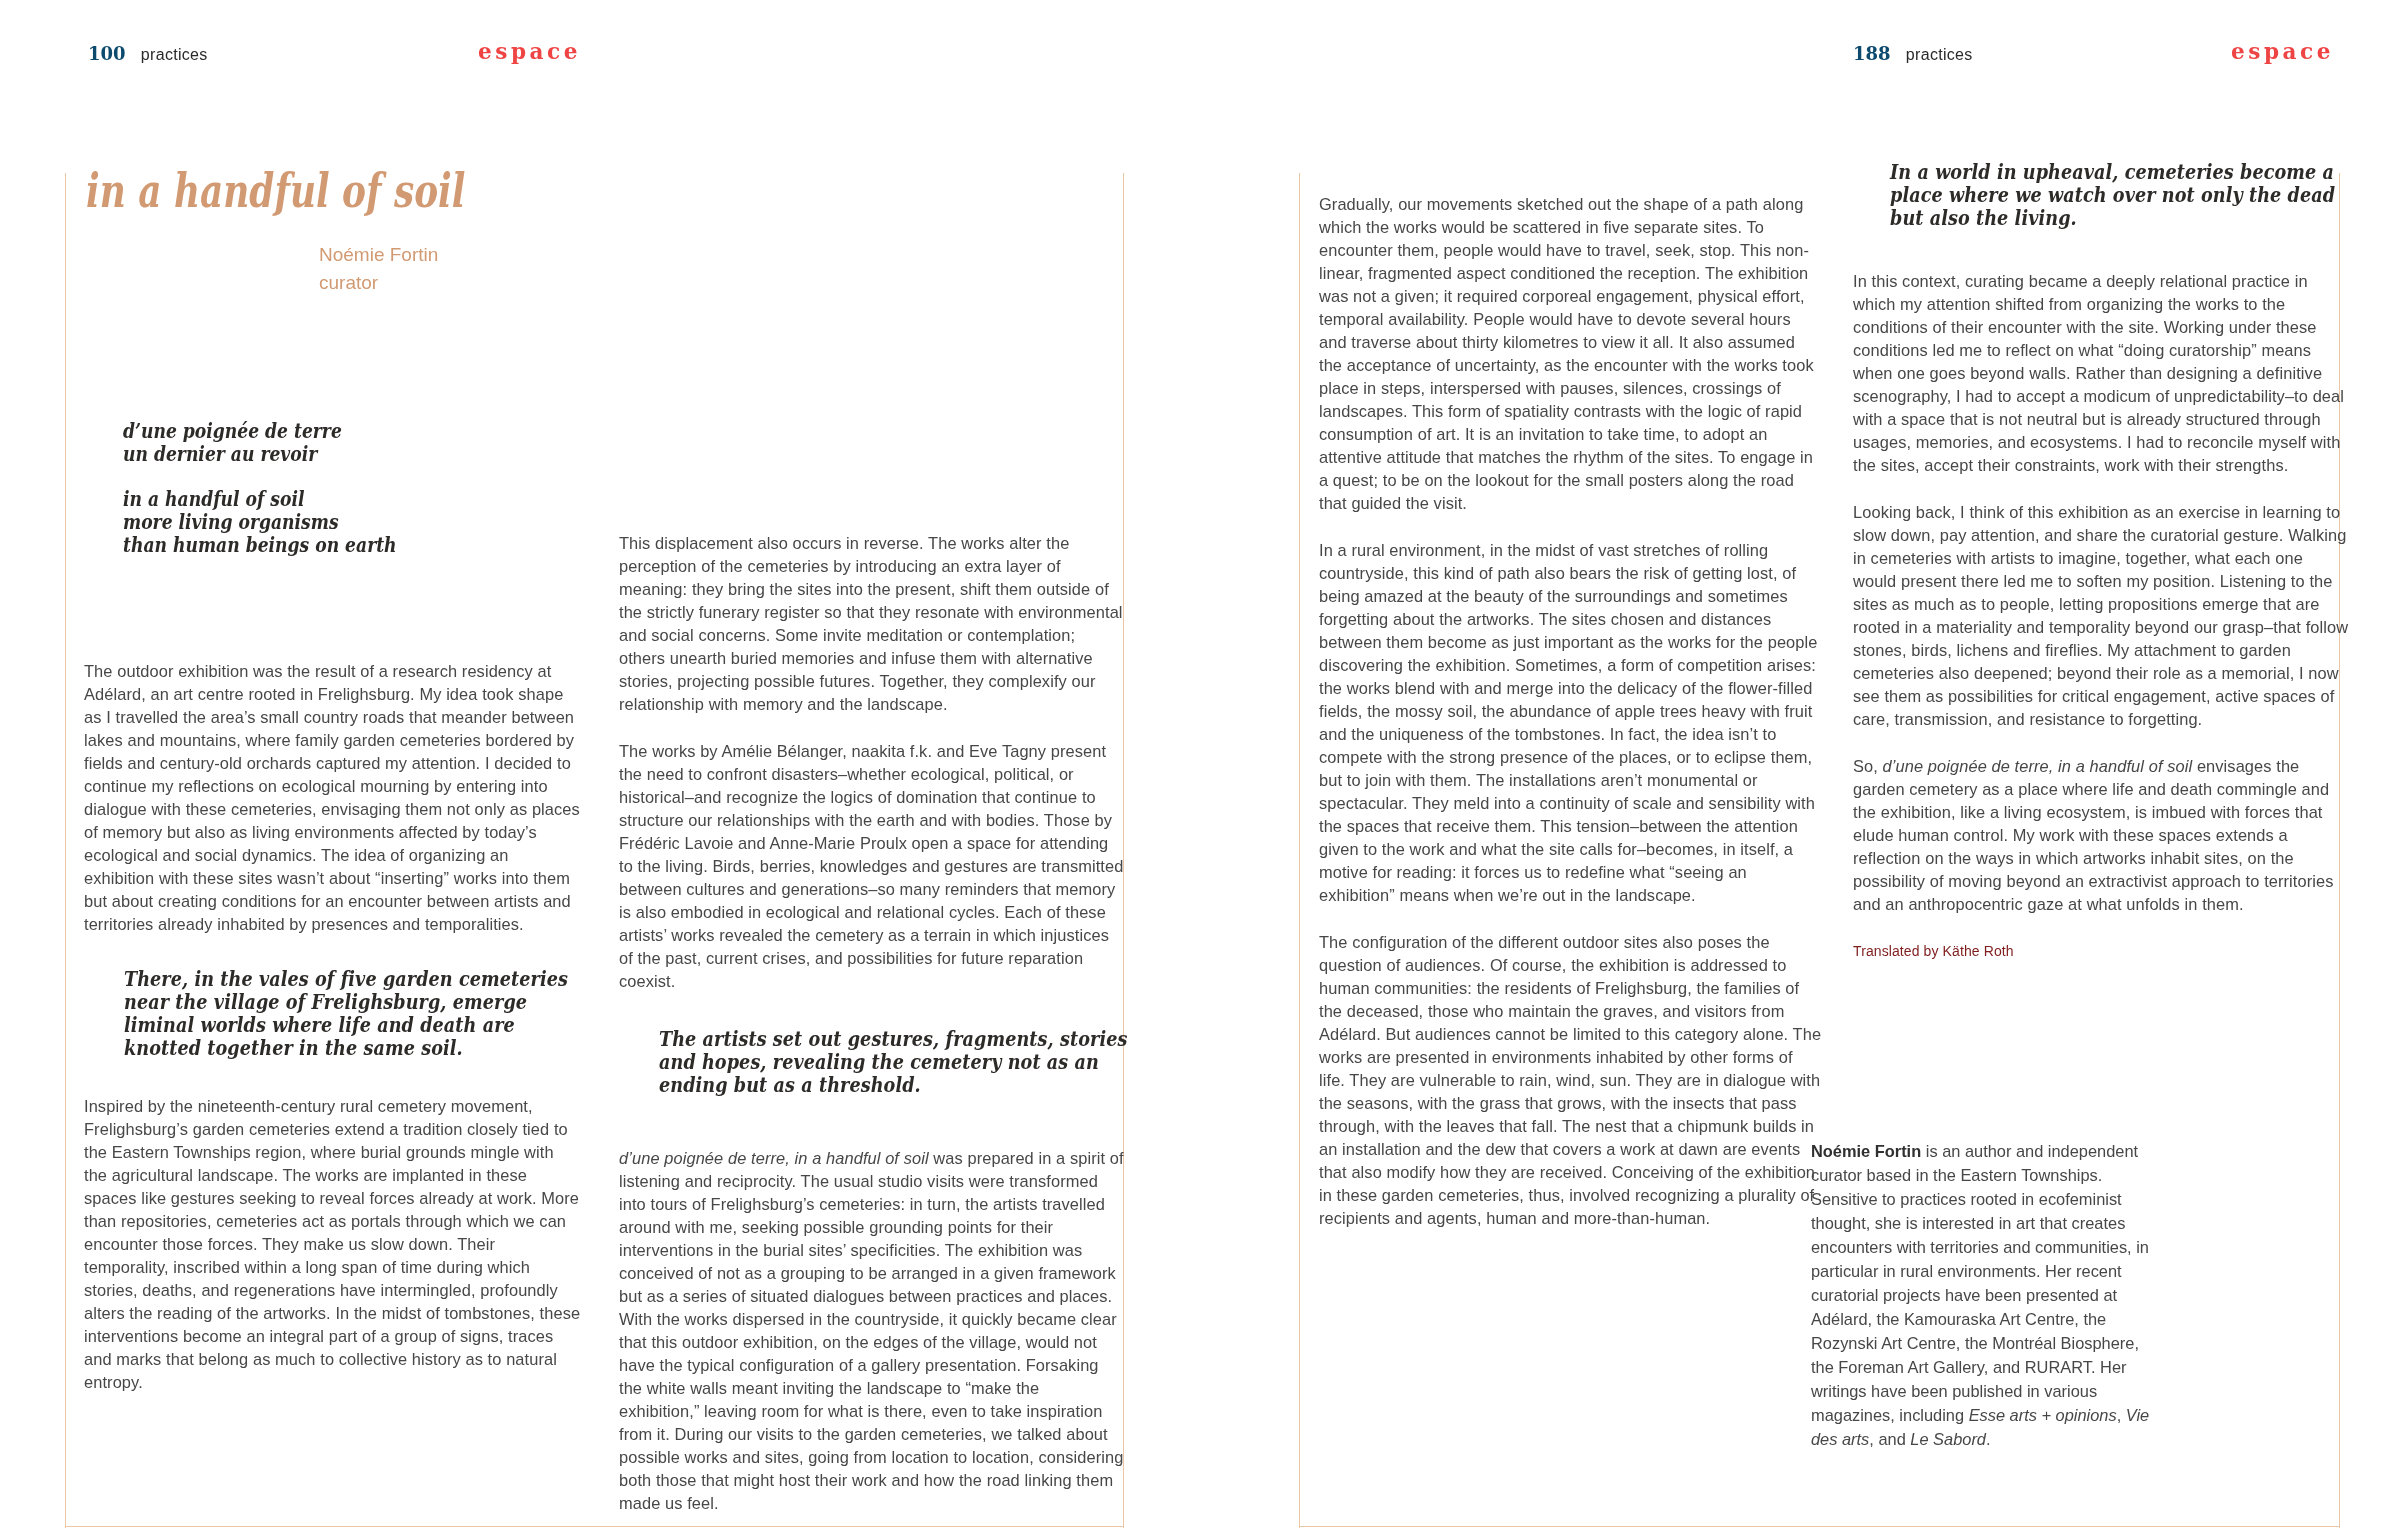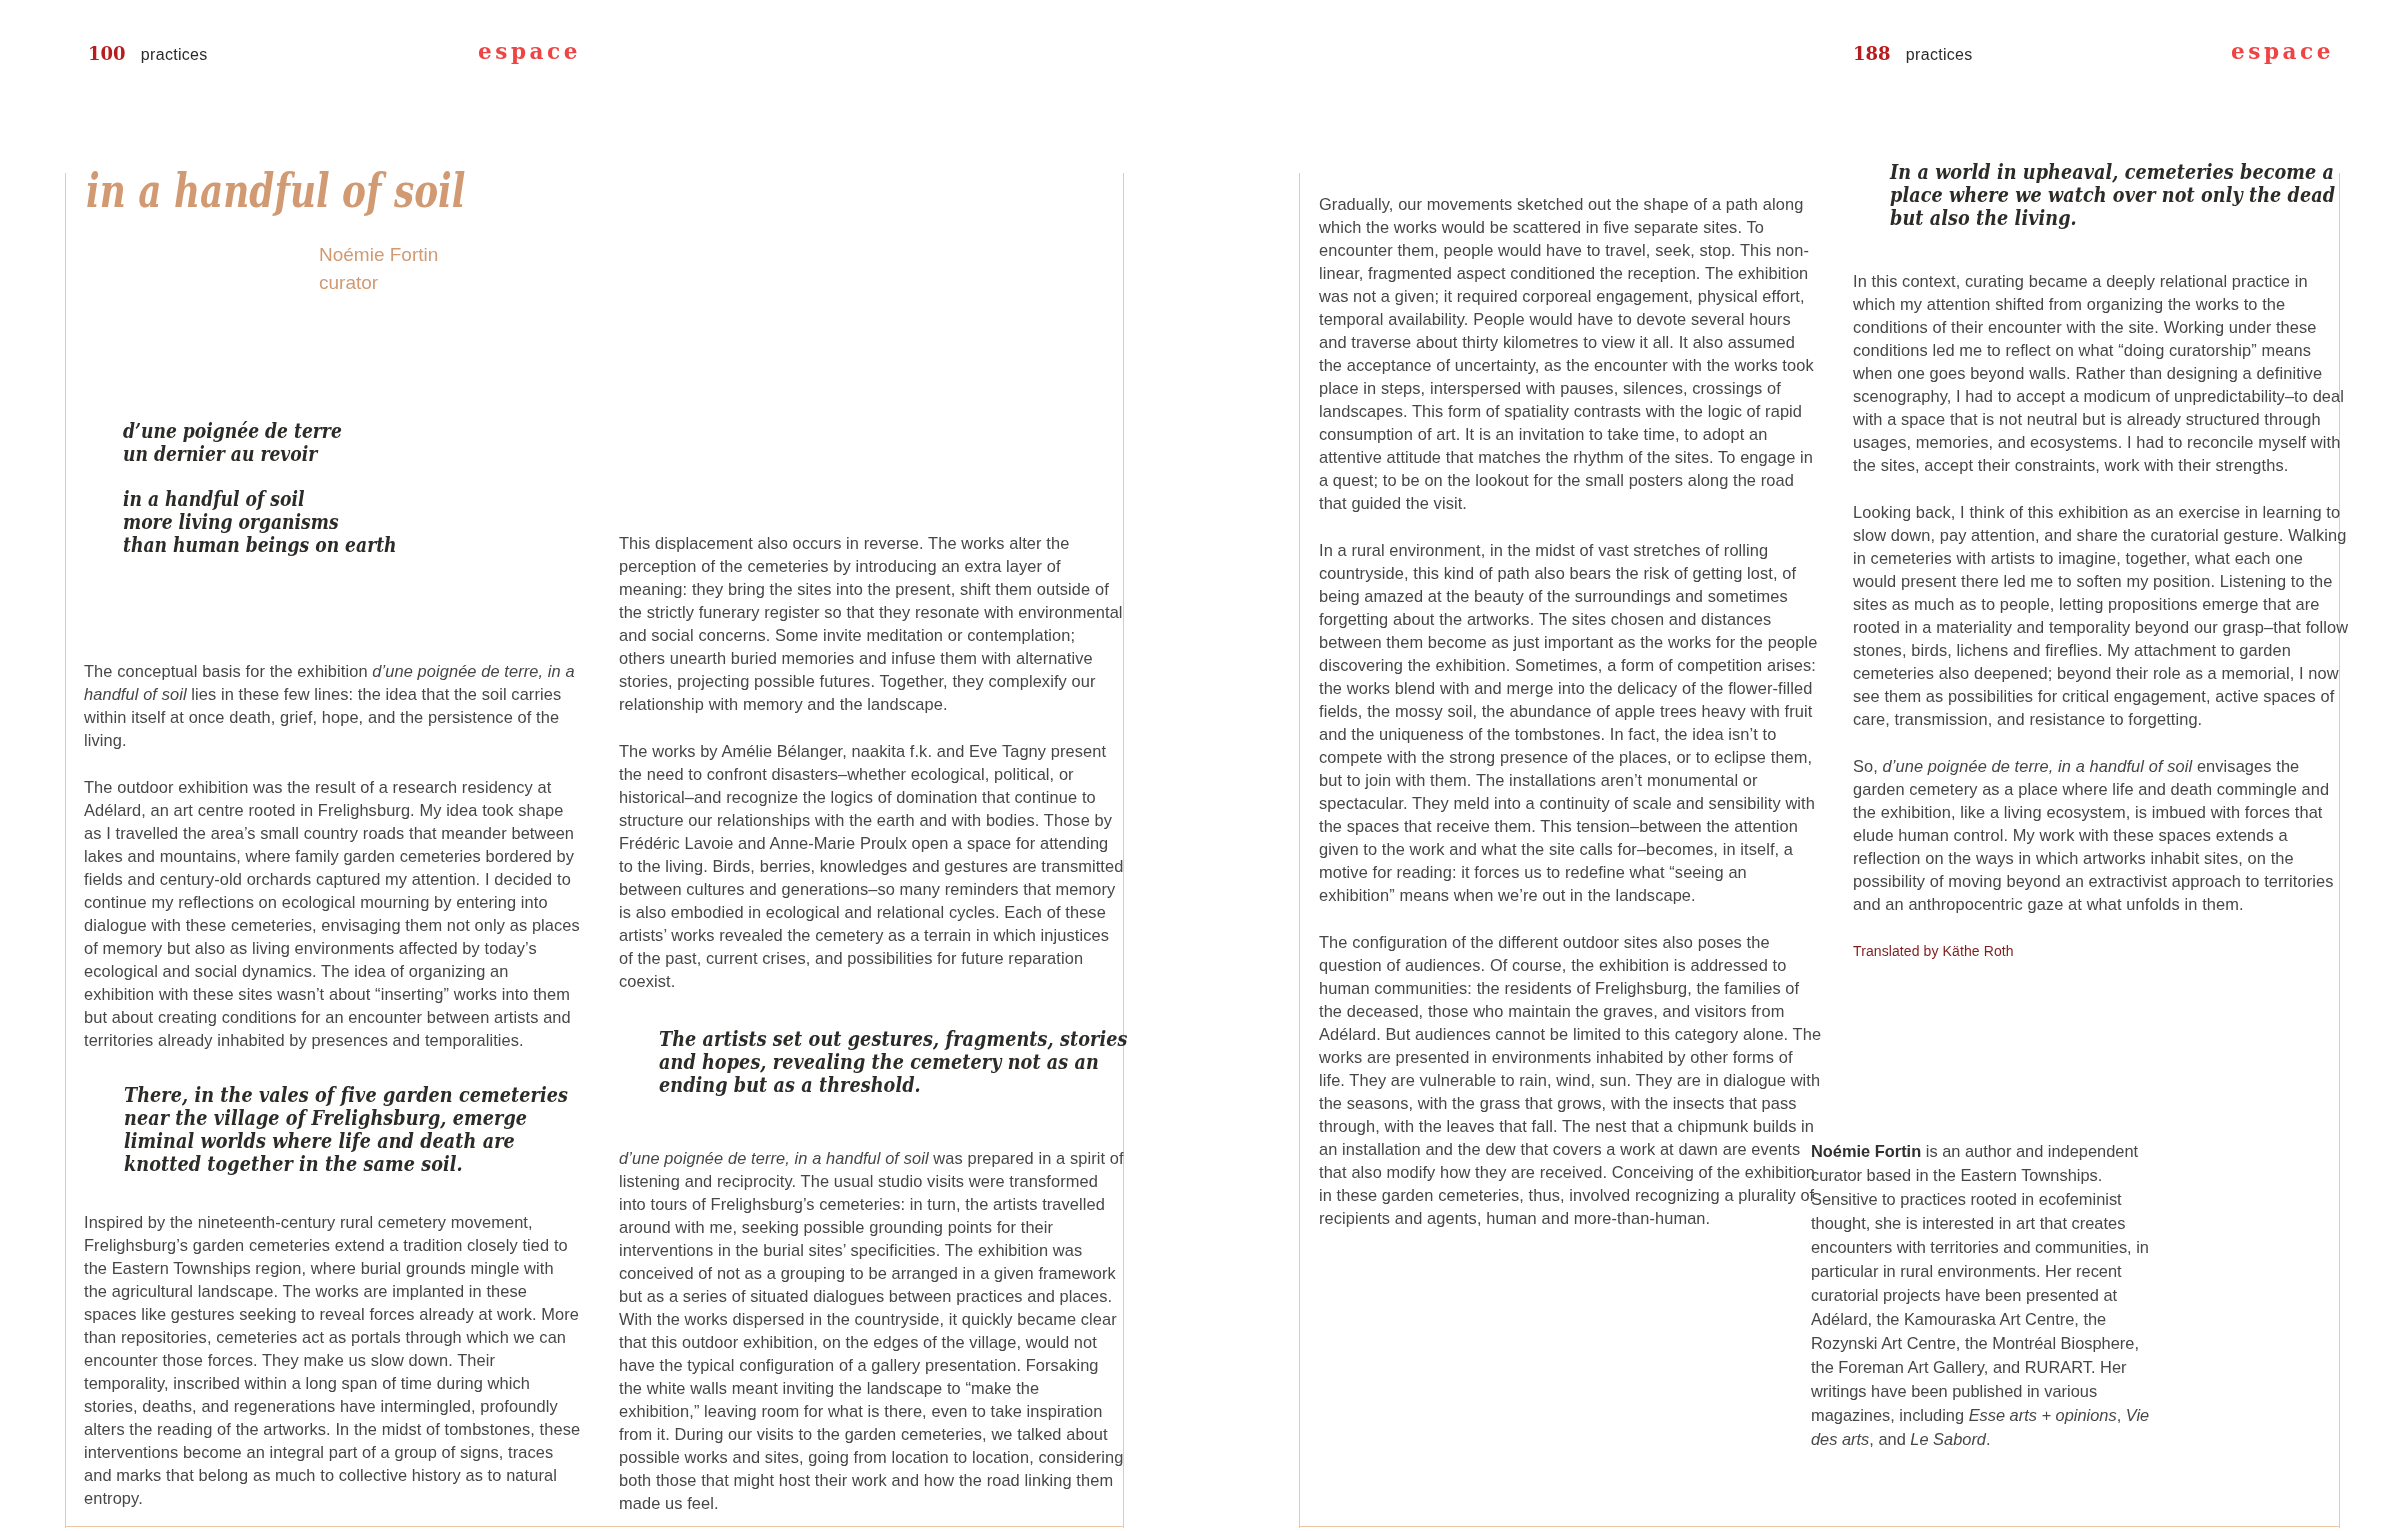--- a/index.html
+++ b/index.html
@@ -9,21 +9,21 @@
     background:#ffffff;
     font-family:"Liberation Sans",sans-serif;
     color:#474747;
     overflow:hidden;
   }
   
   .vrule{position:absolute;width:1.4px;top:173px;height:1355px;background:#ecc7a5;}
   .hrule{position:absolute;height:1.4px;top:1526px;background:#ecc7a5;}
   
   .hdr{position:absolute;top:43px;white-space:nowrap;}
-  .hdr-num{font-family:"DejaVu Serif","Liberation Serif",serif;font-weight:700;font-size:18px;color:#b91c1c;}
+  .hdr-num{font-family:"DejaVu Serif","Liberation Serif",serif;font-weight:700;font-size:18px;color:#0c4a6e;}
   .hdr-sec{font-size:16px;color:#2a2a2a;letter-spacing:0.3px;}
   .logo{position:absolute;top:39px;font-family:"DejaVu Serif","Liberation Serif",serif;font-weight:700;font-size:21.6px;letter-spacing:3.5px;color:#ef4444;white-space:nowrap;}
   
   .article-title{
     position:absolute;left:86px;top:164px;
     font-family:"DejaVu Serif","Liberation Serif",serif;
     font-style:italic;font-weight:700;font-size:46px;
     color:#d29a72;white-space:nowrap;
     transform:scaleX(.78);transform-origin:left top;
   }
@@ -90,21 +90,20 @@
       <div>un dernier au revoir</div>
     </div>
     <div class="stanza">
       <div>in a handful of soil</div>
       <div>more living organisms</div>
       <div>than human beings on earth</div>
     </div>
   </div>
 
   <div id="col1" class="col">
-    <p><span>The conceptual basis for the exhibition </span><i>d’une poignée de terre, in a handful of soil</i><span> lies in these few lines: the idea that the soil carries within itself at once death, grief, hope, and the persistence of the living.</span></p>
     <p>The outdoor exhibition was the result of a research residency at Adélard, an art centre rooted in Frelighsburg. My idea took shape as I travelled the area’s small country roads that meander between lakes and mountains, where family garden cemeteries bordered by fields and century-old orchards captured my attention. I decided to continue my reflections on ecological mourning by entering into dialogue with these cemeteries, envisaging them not only as places of memory but also as living environments affected by today’s ecological and social dynamics. The idea of organizing an exhibition with these sites wasn’t about “inserting” works into them but about creating conditions for an encounter between artists and territories already inhabited by presences and temporalities.</p>
     <div class="pullquote">
       <div>There, in the vales of five garden cemeteries</div>
       <div>near the village of Frelighsburg, emerge</div>
       <div>liminal worlds where life and death are</div>
       <div>knotted together in the same soil.</div>
     </div>
     <p>Inspired by the nineteenth-century rural cemetery movement, Frelighsburg’s garden cemeteries extend a tradition closely tied to the Eastern Townships region, where burial grounds mingle with the agricultural landscape. The works are implanted in these spaces like gestures seeking to reveal forces already at work. More than repositories, cemeteries act as portals through which we can encounter those forces. They make us slow down. Their temporality, inscribed within a long span of time during which stories, deaths, and regenerations have intermingled, profoundly alters the reading of the artworks. In the midst of tombstones, these interventions become an integral part of a group of signs, traces and marks that belong as much to collective history as to natural entropy.</p>
   </div>
 

